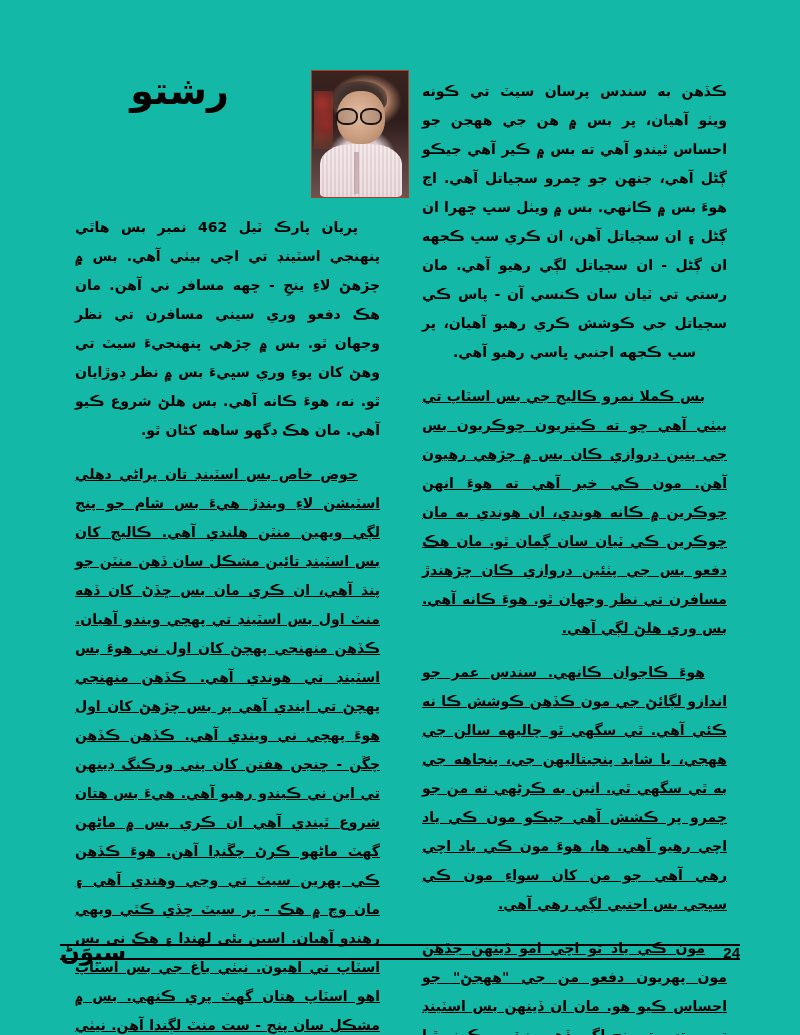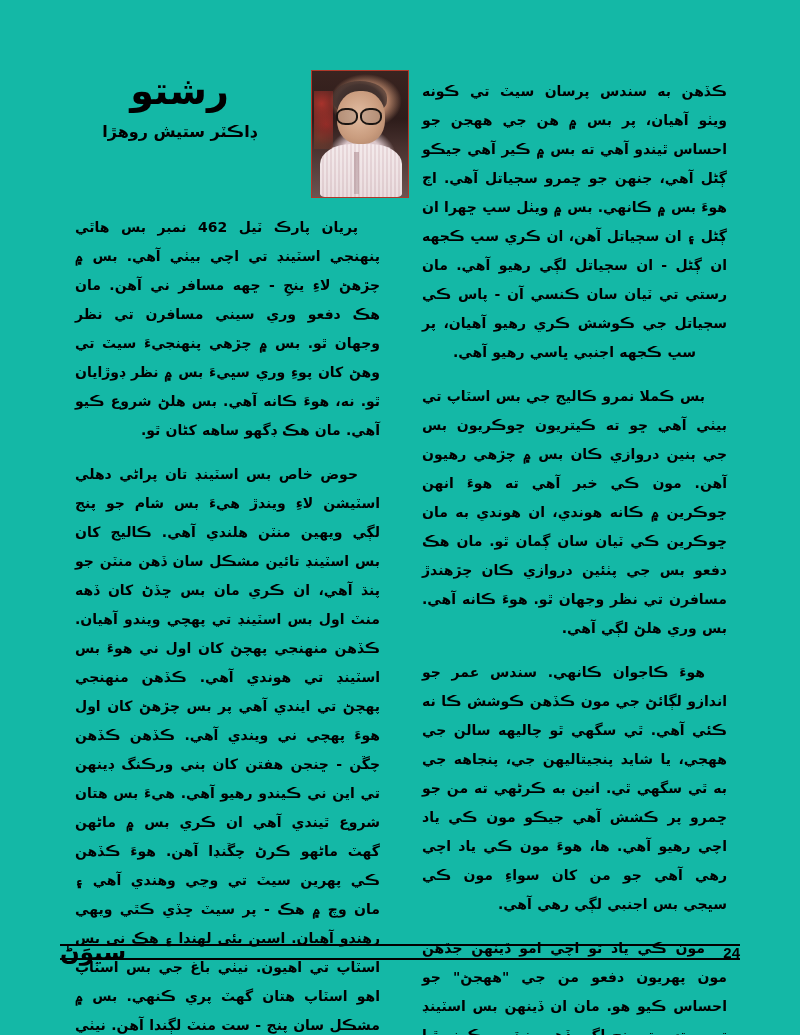--- a/index.html
+++ b/index.html
@@ -156,21 +156,21 @@
     text-align-last: center;
     word-spacing: 0.4px;
   }
   p.body.indent {
     text-indent: 22px;
     text-align-last: right;
   }
   p.body.last-right {
     text-align-last: right;
   }
-  p.body + p.body { margin-top: 0; }
+  p.body + p.body { margin-top: 0; text-decoration: underline; }
   .beside-photo {
     margin-right: 100px;
   }
 
   
   .footer {
     position: absolute;
     left: 60px;
     right: 60px;
     top: 944px;
@@ -223,21 +223,20 @@
             <div class="ap-flowers"></div>
             <div class="ap-hair"></div>
             <div class="ap-face"></div>
             <div class="ap-glasses"></div>
             <div class="ap-kurta"></div>
             <div class="ap-placket"></div>
           </div>
 
           <h1 class="title">رشتو</h1>
 
-          <div class="byline">ڊاڪٽر ستيش روهڙا</div>
 
         </div>
 
         <p class="body indent beside-photo">پريان پارڪ ٽيل 462 نمبر بس هاٿي پنهنجي اسٽينڊ تي اچي بيٺي آهي. بس ۾ چڙهڻ لاءِ ينجِ - ڇهه مسافر ني آهن. مان هڪ دفعو وري سيني مسافرن تي نظر وجهان ٿو. بس ۾ چڙهي پنهنجيءَ سيٽ تي وهڻ کان پوءِ وري سڀيءَ بس ۾ نظر ڊوڙايان ٿو. نه، هوءَ ڪانه آهي. بس هلڻ شروع ڪيو آهي. مان هڪ ڊگهو ساهه کڻان ٿو.</p>
 
         <p class="body indent">حوض خاص بس اسٽينڊ تان پراڻي دهلي اسٽيشن لاءِ ويندڙ هيءَ بس شام جو پنج لڳي ويهين منٽن هلندي آهي. ڪاليج کان بس اسٽينڊ تائين مشڪل سان ڏهن منٽن جو پنڌ آهي، ان ڪري مان بس ڇڏڻ کان ڏهه منٽ اول بس اسٽينڊ تي پهچي ويندو آهيان. ڪڏهن منهنجي پهچڻ کان اول ني هوءَ بس اسٽينڊ تي هوندي آهي. ڪڏهن منهنجي پهچڻ تي ايندي آهي پر بس چڙهڻ کان اول هوءَ پهچي ني ويندي آهي. ڪڏهن ڪڏهن چڱن - ڇنجن هفتن کان ٻني ورڪنگ ڊينهن تي اين ني ڪيندو رهيو آهي. هيءَ بس هتان شروع ٿيندي آهي ان ڪري بس ۾ ماڻهن گهٽ ماڻهو ڪرڻ چڱنڊا آهن. هوءَ ڪڏهن ڪي پهرين سيٽ تي وڃي وهندي آهي ۽ مان وچ ۾ هڪ - پر سيٽ ڇڏي ڪٿي ويهي رهندو آهيان. اسين ٻئي لهندا ۽ هڪ ني بس اسٽاپ تي آهيون. نيٺي باغ جي بس اسٽاپ اهو اسٽاپ هتان گهٽ پري ڪنهي. بس ۾ مشڪل سان پنج - ست منٽ لڳندا آهن. نيٺي باغ جي بس اسٽاپ تي لهڻ کان پوءِ هوءَ پنهنجي هلڻ شروع ڪندي آهي ۽ مان اڳيان هلڻ شروع ڪندو آهيان. يعني هوءَ ان طرف هلڻ شروع ڪندي آهي جتان بس اچي رهي هوندي آهي مان اوڏانهن وڃي رهندو آهيان جيڏانهن بس وڃي رهي هوندي آهي. منهنجي هڪ سال سڄيشاپ بس ايئريءَ ني آهي جيتري سڄيءَ بس ۾ سفر ڪندڙ مسافرن جي پلاڻ ۾ هوندي آهي. مون ڪي خبر ڪانهي ته سندس ناالو ڇا آهي. مون کي اها به خبر ڪانهي ته هوءَ ڪٿي رهندي آهي ۽ روز شام جو ڪٿان موٽندي آهي. اها ته پڪ آهي ته هوءَ ڪنهن هنڌ ڪر ڪندي آهي، شايد ڪنهن آفيس ۾، پر ڪهڙيءَ آفيس ۾ ڪهڙو ڪر ڪندي آهي اها خبر مون ڪي ڪانهي. چڱن - پنجن هفتن جي من عرصي ۾ نه مون ڪڏهن من سان ڳالهايو آهي ۽ نه وري ڪڏهن هڪ - ٻئي ڏانهن سڄياتل نظرن سان نهاريو آهي. مان بس ۾</p>
 
       </div>
 
       <div class="col">

